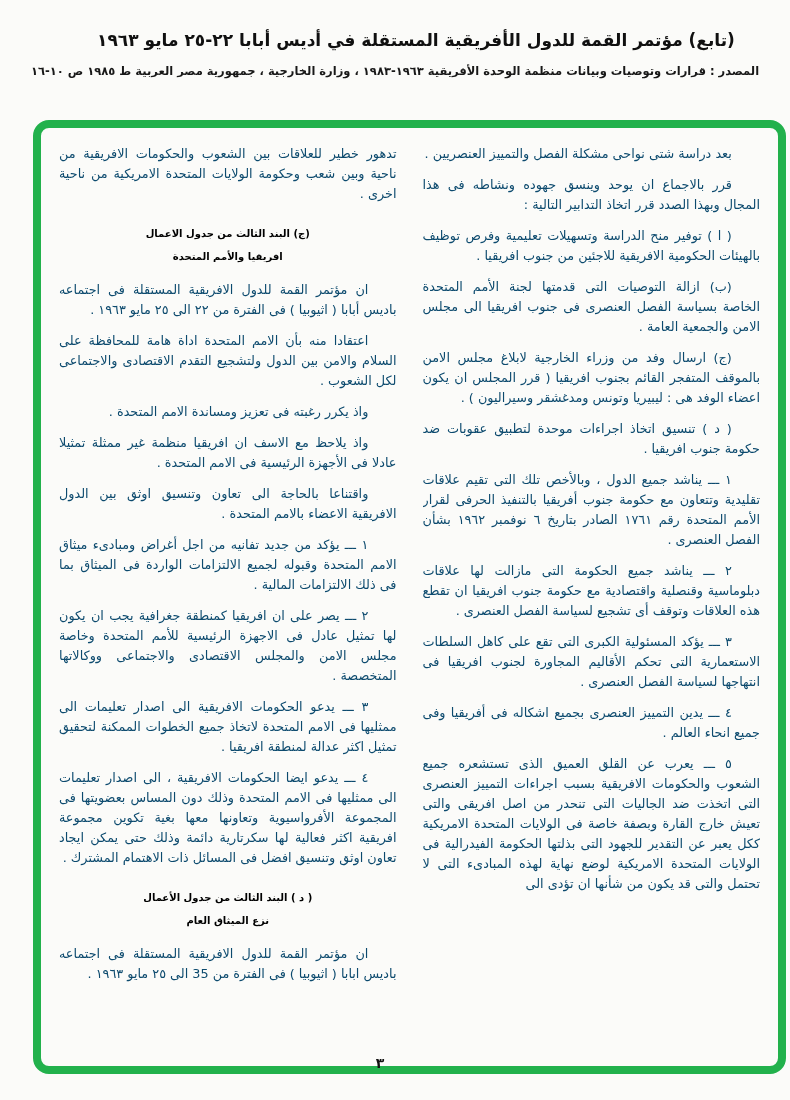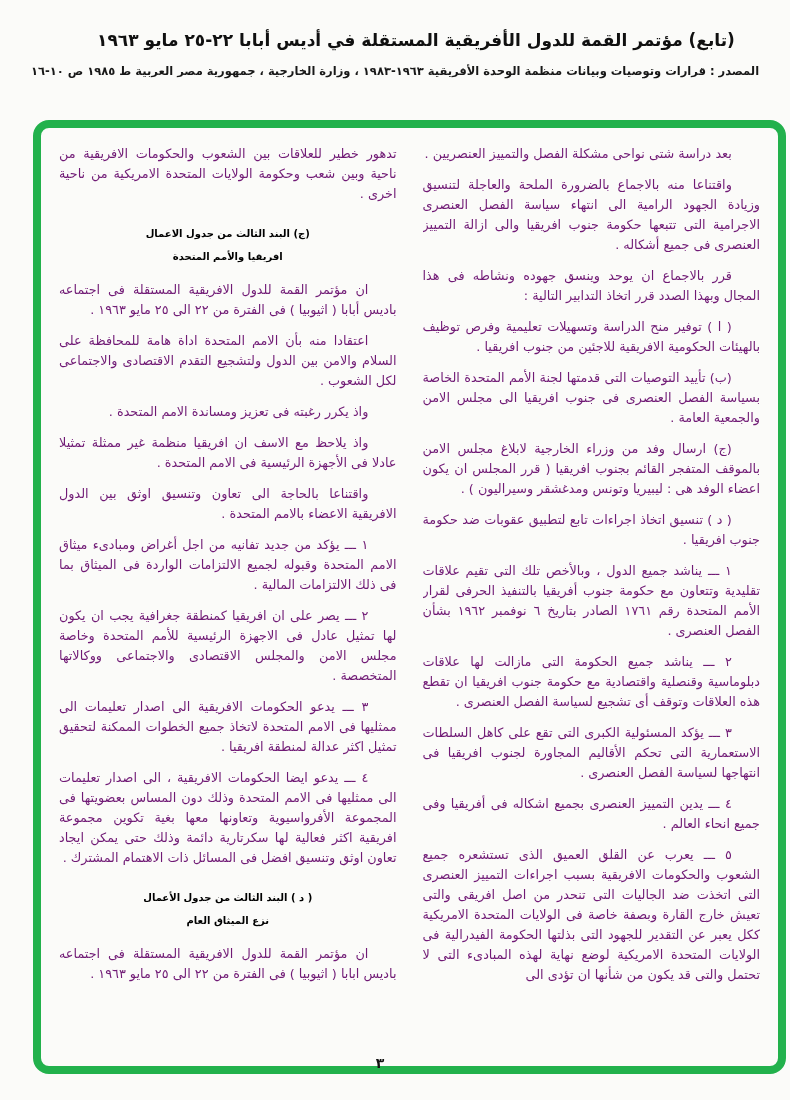--- a/index.html
+++ b/index.html
@@ -46,21 +46,21 @@
     overflow:hidden;
     direction:rtl;
   }
   .blk-p{
     font-size:12.8px;
     line-height:20px;
     text-align:justify;
     text-align-last:right;
     margin:0 0 11px 0;
     text-indent:2.2em;
-    color:#701a75;
+    color:#0c4a6e;
   }
   .blk-p.no-indent{text-indent:0;}
   .blk-h{
     font-size:10px;
     font-weight:bold;
     text-align:center;
     margin:24px 0 6px 0;
     color:#000;
   }
   .blk-h + .blk-h{margin-top:12px;margin-bottom:18px;}
@@ -79,26 +79,25 @@
 
   <div class="doc-header">
     <div class="doc-title">(تابع)  مؤتمر القمة للدول الأفريقية المستقلة في أديس أبابا ٢٢-٢٥ مايو ١٩٦٣</div>
     <div class="doc-source">المصدر : قرارات وتوصيات وبيانات منظمة الوحدة الأفريقية ١٩٦٣-١٩٨٣ ، وزارة الخارجية ، جمهورية مصر العربية ط ١٩٨٥ ص ١٠-١٦</div>
   </div>
 
   <div class="content-frame" style="border-color: rgb(34, 177, 76);">
     <div class="columns">
       <div class="col" id="col-right">
           <div class="blk-p">بعد دراسة شتى نواحى مشكلة الفصل والتمييز العنصريين .</div>
-          <div class="blk-p">واقتناعا منه بالاجماع بالضرورة الملحة والعاجلة لتنسيق وزيادة الجهود الرامية الى انتهاء سياسة الفصل العنصرى الاجرامية التى تتبعها حكومة جنوب افريقيا والى ازالة التمييز العنصرى فى جميع أشكاله .</div>
           <div class="blk-p">قرر بالاجماع ان يوحد وينسق جهوده ونشاطه فى هذا المجال وبهذا الصدد قرر اتخاذ التدابير التالية :</div>
           <div class="blk-p">( ا ) توفير منح الدراسة وتسهيلات تعليمية وفرص توظيف بالهيئات الحكومية الافريقية للاجئين من جنوب افريقيا .</div>
-          <div class="blk-p">(ب) تأييد التوصيات التى قدمتها لجنة الأمم المتحدة الخاصة بسياسة الفصل العنصرى فى جنوب افريقيا الى مجلس الامن والجمعية العامة .</div>
+          <div class="blk-p">(ب) ازالة التوصيات التى قدمتها لجنة الأمم المتحدة الخاصة بسياسة الفصل العنصرى فى جنوب افريقيا الى مجلس الامن والجمعية العامة .</div>
           <div class="blk-p">(ج) ارسال وفد من وزراء الخارجية لابلاغ مجلس الامن بالموقف المتفجر القائم بجنوب افريقيا ( قرر المجلس ان يكون اعضاء الوفد هى : ليبيريا وتونس ومدغشقر وسيراليون ) .</div>
-          <div class="blk-p">( د ) تنسيق اتخاذ اجراءات تابع لتطبيق عقوبات ضد حكومة جنوب افريقيا .</div>
+          <div class="blk-p">( د ) تنسيق اتخاذ اجراءات موحدة لتطبيق عقوبات ضد حكومة جنوب افريقيا .</div>
           <div class="blk-p">١ ـــ يناشد جميع الدول ، وبالأخص تلك التى تقيم علاقات تقليدية وتتعاون مع حكومة جنوب أفريقيا بالتنفيذ الحرفى لقرار الأمم المتحدة رقم ١٧٦١ الصادر بتاريخ ٦ نوفمبر ١٩٦٢ بشأن الفصل العنصرى .</div>
           <div class="blk-p">٢ ـــ يناشد جميع الحكومة التى مازالت لها علاقات دبلوماسية وقنصلية واقتصادية مع حكومة جنوب افريقيا ان تقطع هذه العلاقات وتوقف أى تشجيع لسياسة الفصل العنصرى .</div>
           <div class="blk-p">٣ ـــ يؤكد المسئولية الكبرى التى تقع على كاهل السلطات الاستعمارية التى تحكم الأقاليم المجاورة لجنوب افريقيا فى انتهاجها لسياسة الفصل العنصرى .</div>
           <div class="blk-p">٤ ـــ يدين التمييز العنصرى بجميع اشكاله فى أفريقيا وفى جميع انحاء العالم .</div>
           <div class="blk-p">٥ ـــ يعرب عن القلق العميق الذى تستشعره جميع الشعوب والحكومات الافريقية بسبب اجراءات التمييز العنصرى التى اتخذت ضد الجاليات التى تنحدر من اصل افريقى والتى تعيش خارج القارة وبصفة خاصة فى الولايات المتحدة الامريكية ككل يعبر عن التقدير للجهود التى بذلتها الحكومة الفيدرالية فى الولايات المتحدة الامريكية لوضع نهاية لهذه المبادىء التى لا تحتمل والتى قد يكون من شأنها ان تؤدى الى</div>
         </div>
       <div class="col" id="col-left">
           <div class="blk-p no-indent">تدهور خطير للعلاقات بين الشعوب والحكومات الافريقية من ناحية وبين شعب وحكومة الولايات المتحدة الامريكية من ناحية اخرى .</div>
           <div class="blk-h">(ج) البند الثالث من جدول الاعمال</div>
           <div class="blk-h">افريقيا والأمم المتحدة</div>
@@ -106,20 +105,20 @@
           <div class="blk-p">اعتقادا منه بأن الامم المتحدة اداة هامة للمحافظة على السلام والامن بين الدول ولتشجيع التقدم الاقتصادى والاجتماعى لكل الشعوب .</div>
           <div class="blk-p">واذ يكرر رغبته فى تعزيز ومساندة الامم المتحدة .</div>
           <div class="blk-p">واذ يلاحظ مع الاسف ان افريقيا منظمة غير ممثلة تمثيلا عادلا فى الأجهزة الرئيسية فى الامم المتحدة .</div>
           <div class="blk-p">واقتناعا بالحاجة الى تعاون وتنسيق اوثق بين الدول الافريقية الاعضاء بالامم المتحدة .</div>
           <div class="blk-p">١ ـــ يؤكد من جديد تفانيه من اجل أغراض ومبادىء ميثاق الامم المتحدة وقبوله لجميع الالتزامات الواردة فى الميثاق بما فى ذلك الالتزامات المالية .</div>
           <div class="blk-p">٢ ـــ يصر على ان افريقيا كمنطقة جغرافية يجب ان يكون لها تمثيل عادل فى الاجهزة الرئيسية للأمم المتحدة وخاصة مجلس الامن والمجلس الاقتصادى والاجتماعى ووكالاتها المتخصصة .</div>
           <div class="blk-p">٣ ـــ يدعو الحكومات الافريقية الى اصدار تعليمات الى ممثليها فى الامم المتحدة لاتخاذ جميع الخطوات الممكنة لتحقيق تمثيل اكثر عدالة لمنطقة افريقيا .</div>
           <div class="blk-p">٤ ـــ يدعو ايضا الحكومات الافريقية ، الى اصدار تعليمات الى ممثليها فى الامم المتحدة وذلك دون المساس بعضويتها فى المجموعة الأفرواسيوية وتعاونها معها بغية تكوين مجموعة افريقية اكثر فعالية لها سكرتارية دائمة وذلك حتى يمكن ايجاد تعاون اوثق وتنسيق افضل فى المسائل ذات الاهتمام المشترك .</div>
           <div class="blk-h">( د ) البند الثالث من جدول الأعمال</div>
           <div class="blk-h">نزع الميثاق العام</div>
-          <div class="blk-p">ان مؤتمر القمة للدول الافريقية المستقلة فى اجتماعه باديس ابابا ( اثيوبيا ) فى الفترة من ٢٢ الى ٢٥ مايو ١٩٦٣ .</div>
+          <div class="blk-p">ان مؤتمر القمة للدول الافريقية المستقلة فى اجتماعه باديس ابابا ( اثيوبيا ) فى الفترة من 35 الى ٢٥ مايو ١٩٦٣ .</div>
         </div>
     </div>
   </div>
 
   <div class="page-number">٣</div>
 
 </div>
 
 </body></html>

